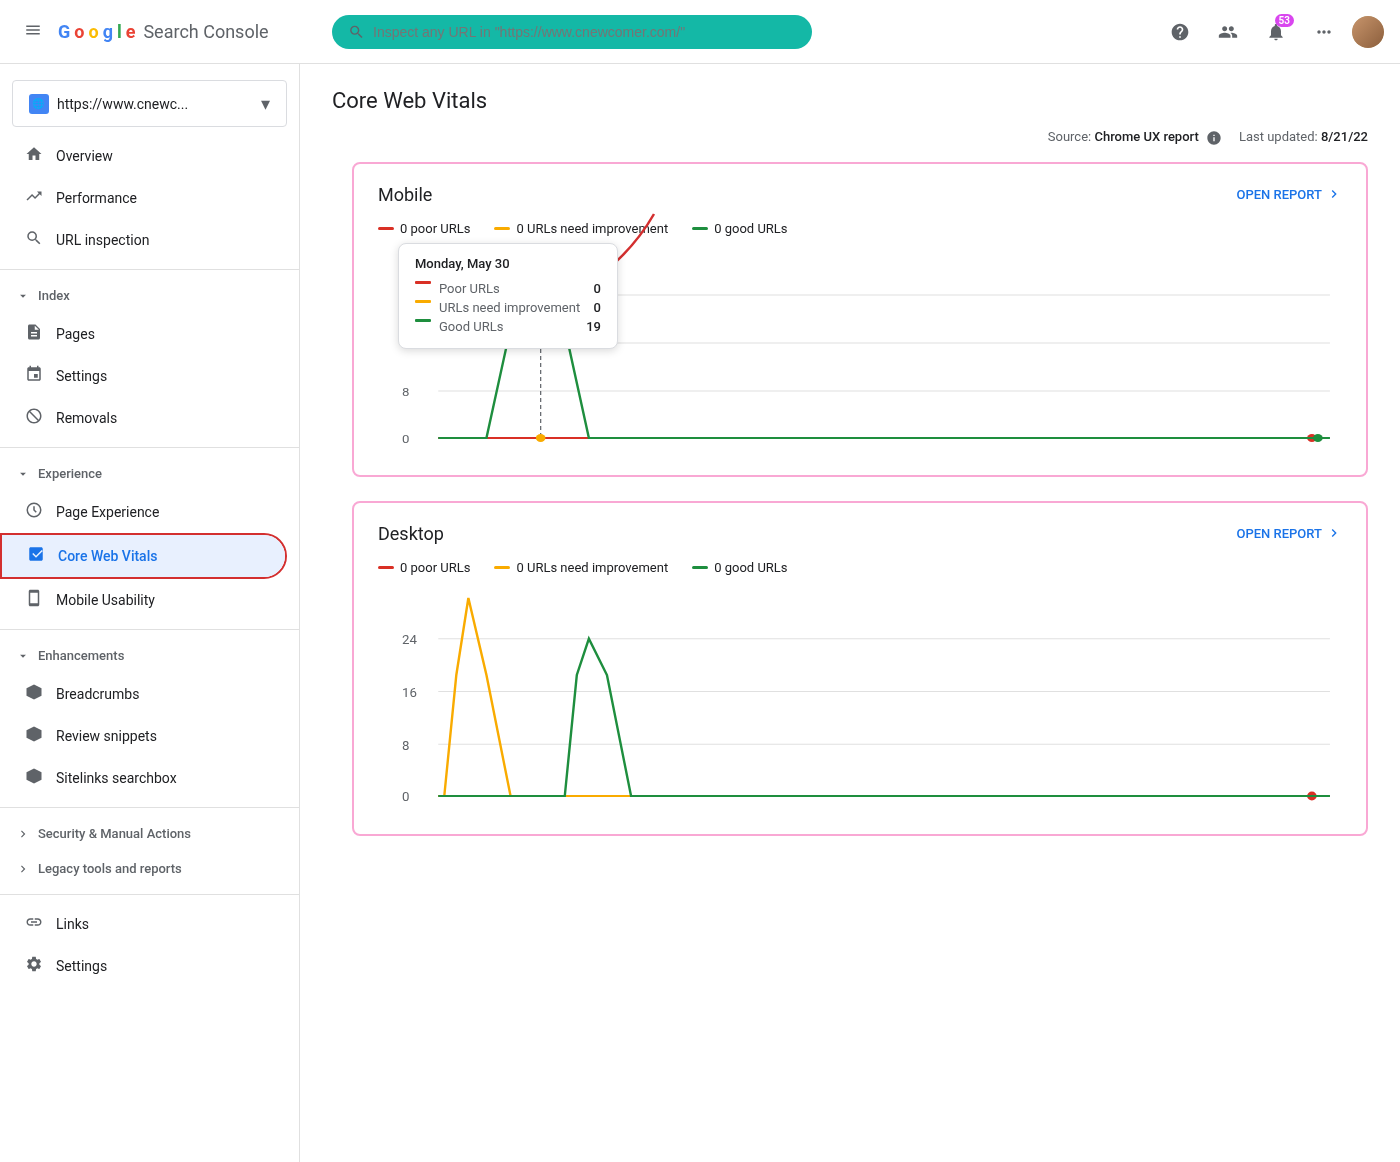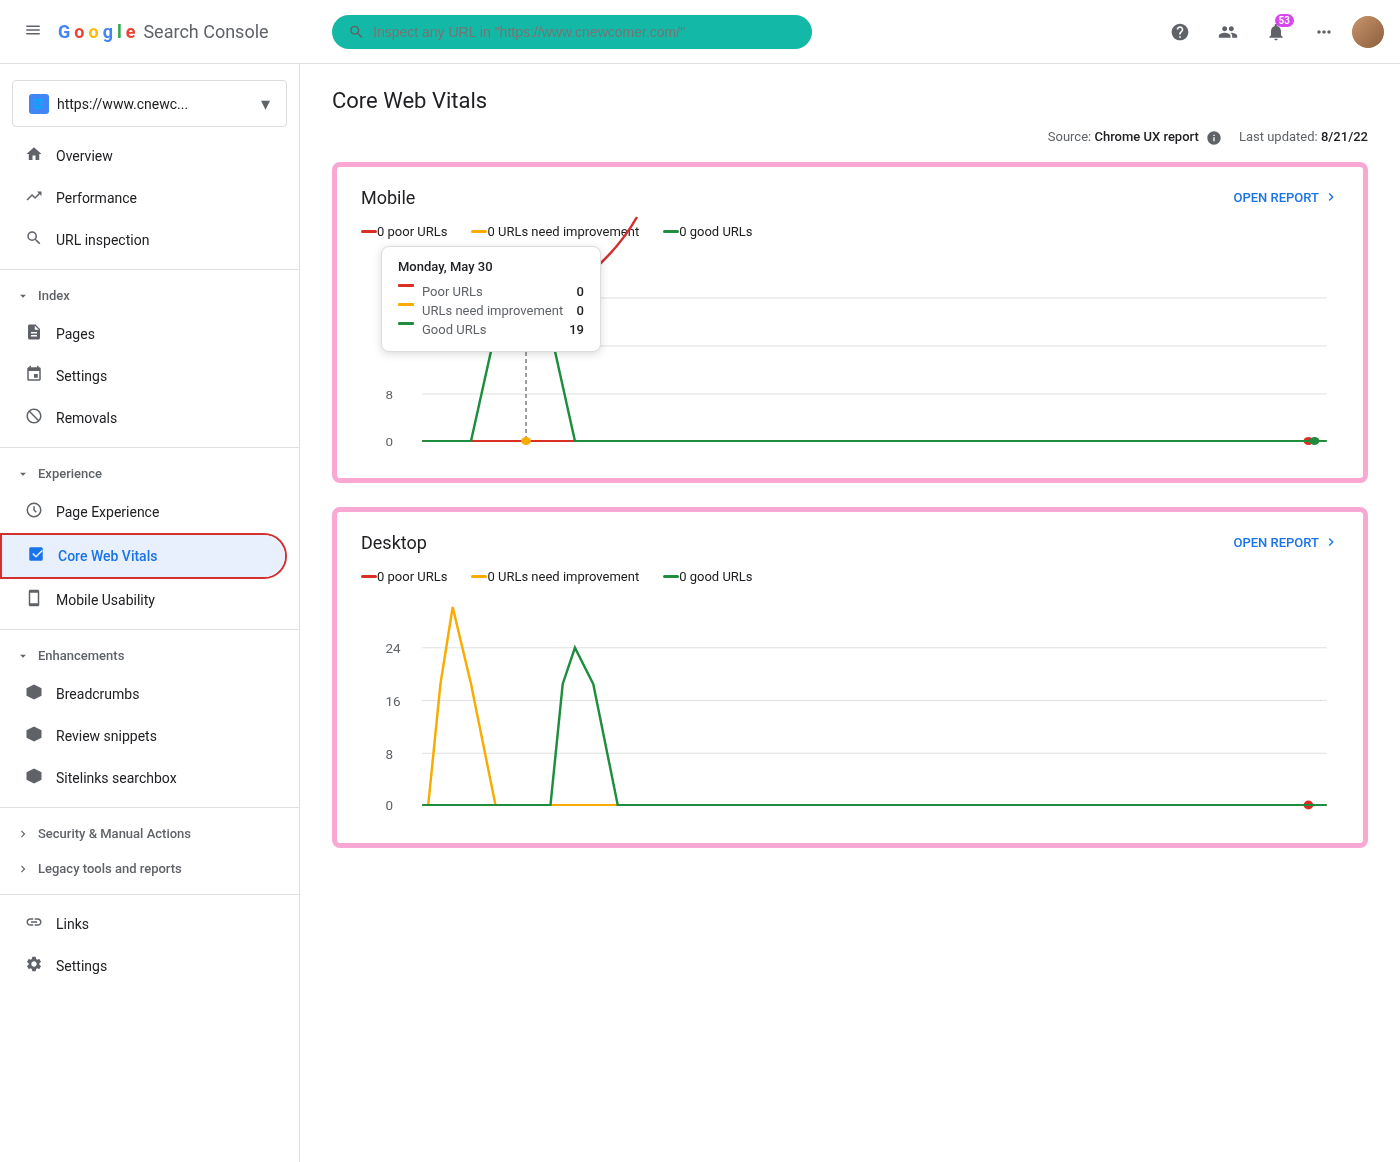--- a/index.html
+++ b/index.html
@@ -77,38 +77,38 @@
 
     .page-title { font-size: 22px; font-weight: 400; color: #202124; margin-bottom: 16px; }
 
     .source-line {
       text-align: right; font-size: 13px; color: #5f6368; margin-bottom: 16px;
     }
     .source-line strong { color: #202124; font-weight: 500; }
 
     
     .card {
-      border: 5px solid #f9a8d4; border-radius: 8px; margin-bottom: 24px;
-      overflow: visible; position: relative;
+      border: 2px solid #f9a8d4; border-radius: 8px; margin-bottom: 24px;
+      overflow: visible; position: relative; margin-left: 20px;
     }
     .card-header {
       display: flex; align-items: center; justify-content: space-between;
       padding: 20px 24px 16px;
     }
     .card-title { font-size: 18px; font-weight: 400; color: #202124; }
     .open-report-link {
       color: #1a73e8; font-size: 13px; font-weight: 500; cursor: pointer;
       display: flex; align-items: center; gap: 4px; text-decoration: none;
     }
 
     
     .legend {
       display: flex; gap: 24px; padding: 0 24px 12px; font-size: 13px; color: #202124;
     }
-    .legend-item { display: flex; align-items: center; }
+    .legend-item { display: flex; align-items: center; gap: 6px; }
     .legend-dot { width: 16px; height: 3px; border-radius: 2px; }
     .legend-dot.poor { background: #d93025; }
     .legend-dot.needs { background: #f9ab00; }
     .legend-dot.good { background: #1e8e3e; }
 
     
     .chart-area { padding: 0 24px 24px; position: relative; }
     .chart-svg { width: 100%; height: 200px; }
 
     

